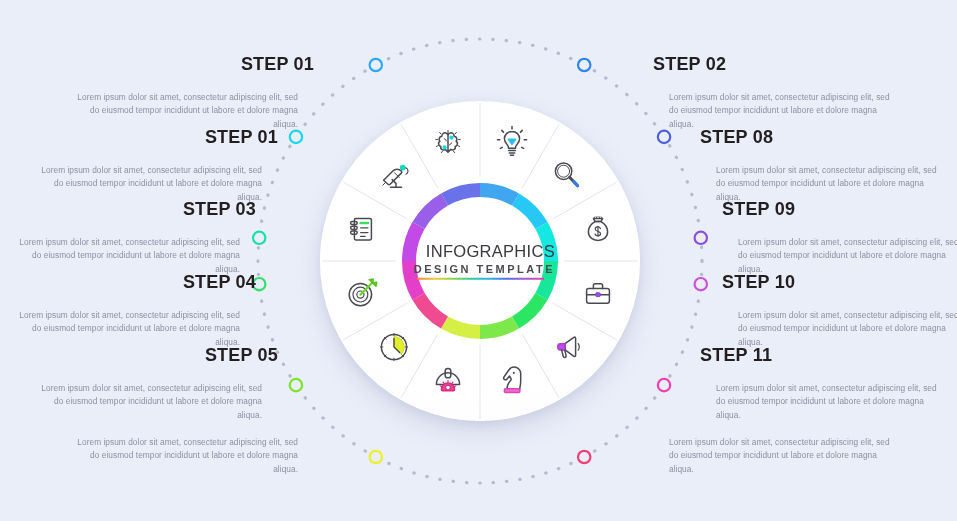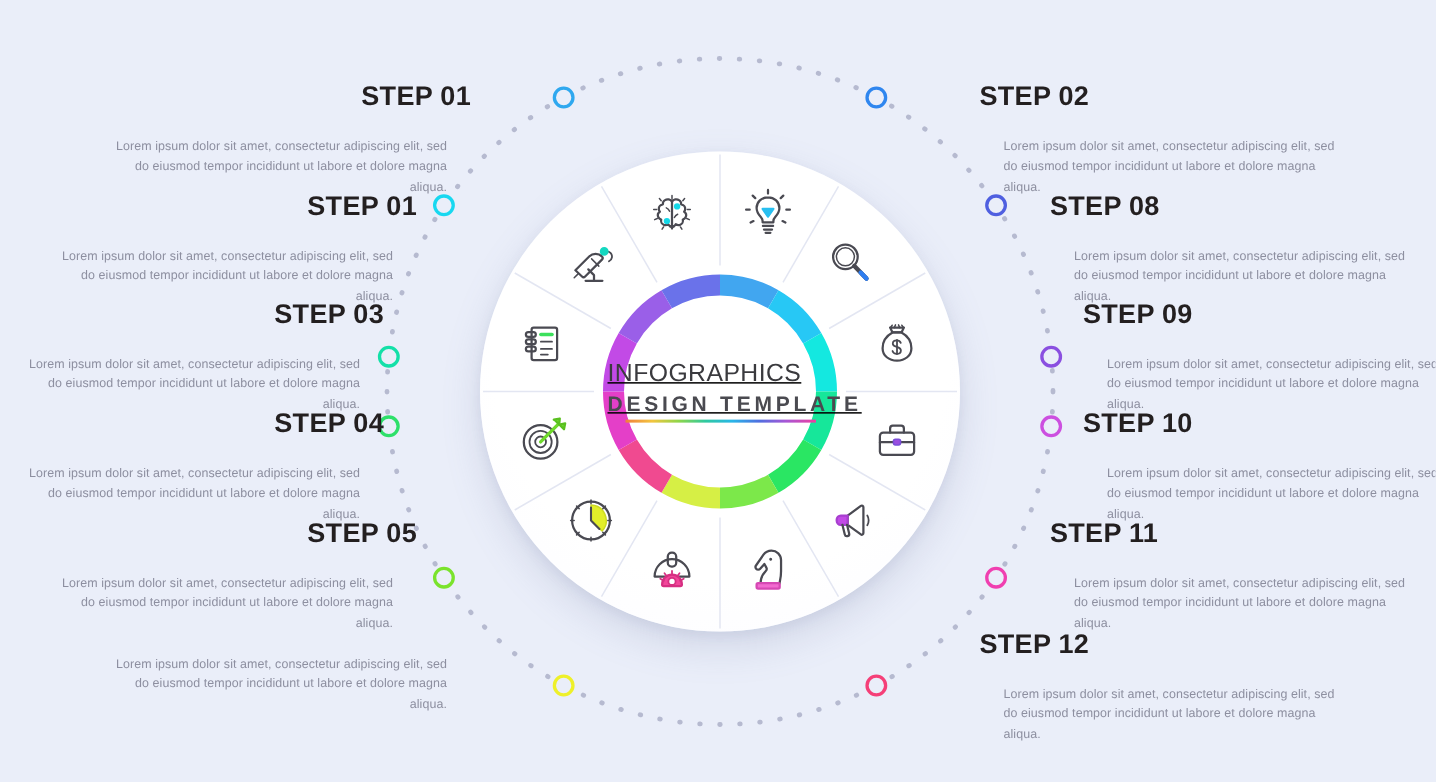--- a/index.html
+++ b/index.html
@@ -104,33 +104,32 @@
     left: 80px; top: 80px;
     width: 160px; height: 160px;
   }
   
   #inner-label {
     position: absolute;
     left: 50%;
     top: 50%;
     transform: translate(-50%,-50%);
     width: 150px;
-    text-align: left;
-    text-decoration: underline;
+    text-align: right;
   }
   #brand-main {
     font-size: 16.5px;
     letter-spacing: 0.3px;
     color: #3a3a3e;
     font-weight: normal;
     line-height: 1;
     white-space: nowrap;
   }
   #brand-sub {
-    font-size: 14px;
+    font-size: 11px;
     letter-spacing: 2.5px;
     color: #4a4a50;
     font-weight: bold;
     margin-top: 3px;
     white-space: nowrap;
   }
   #brand-rule {
     height: 2px;
     width: 127px;
     margin: 3px auto 0 auto;
@@ -362,17 +361,16 @@
   </div>
   <div class="step right" id="step-10">
     <div class="step-title">STEP 10</div>
     <div class="step-desc">Lorem ipsum dolor sit amet, consectetur adipiscing elit, sed do eiusmod tempor incididunt ut labore et dolore magna aliqua.</div>
   </div>
   <div class="step right" id="step-11">
     <div class="step-title">STEP 11</div>
     <div class="step-desc">Lorem ipsum dolor sit amet, consectetur adipiscing elit, sed do eiusmod tempor incididunt ut labore et dolore magna aliqua.</div>
   </div>
   <div class="step right" id="step-12">
-    <div class="step-title">STEP 12</div>
     <div class="step-desc">Lorem ipsum dolor sit amet, consectetur adipiscing elit, sed do eiusmod tempor incididunt ut labore et dolore magna aliqua.</div>
   </div>
 
 </div>
 
 </body></html>

